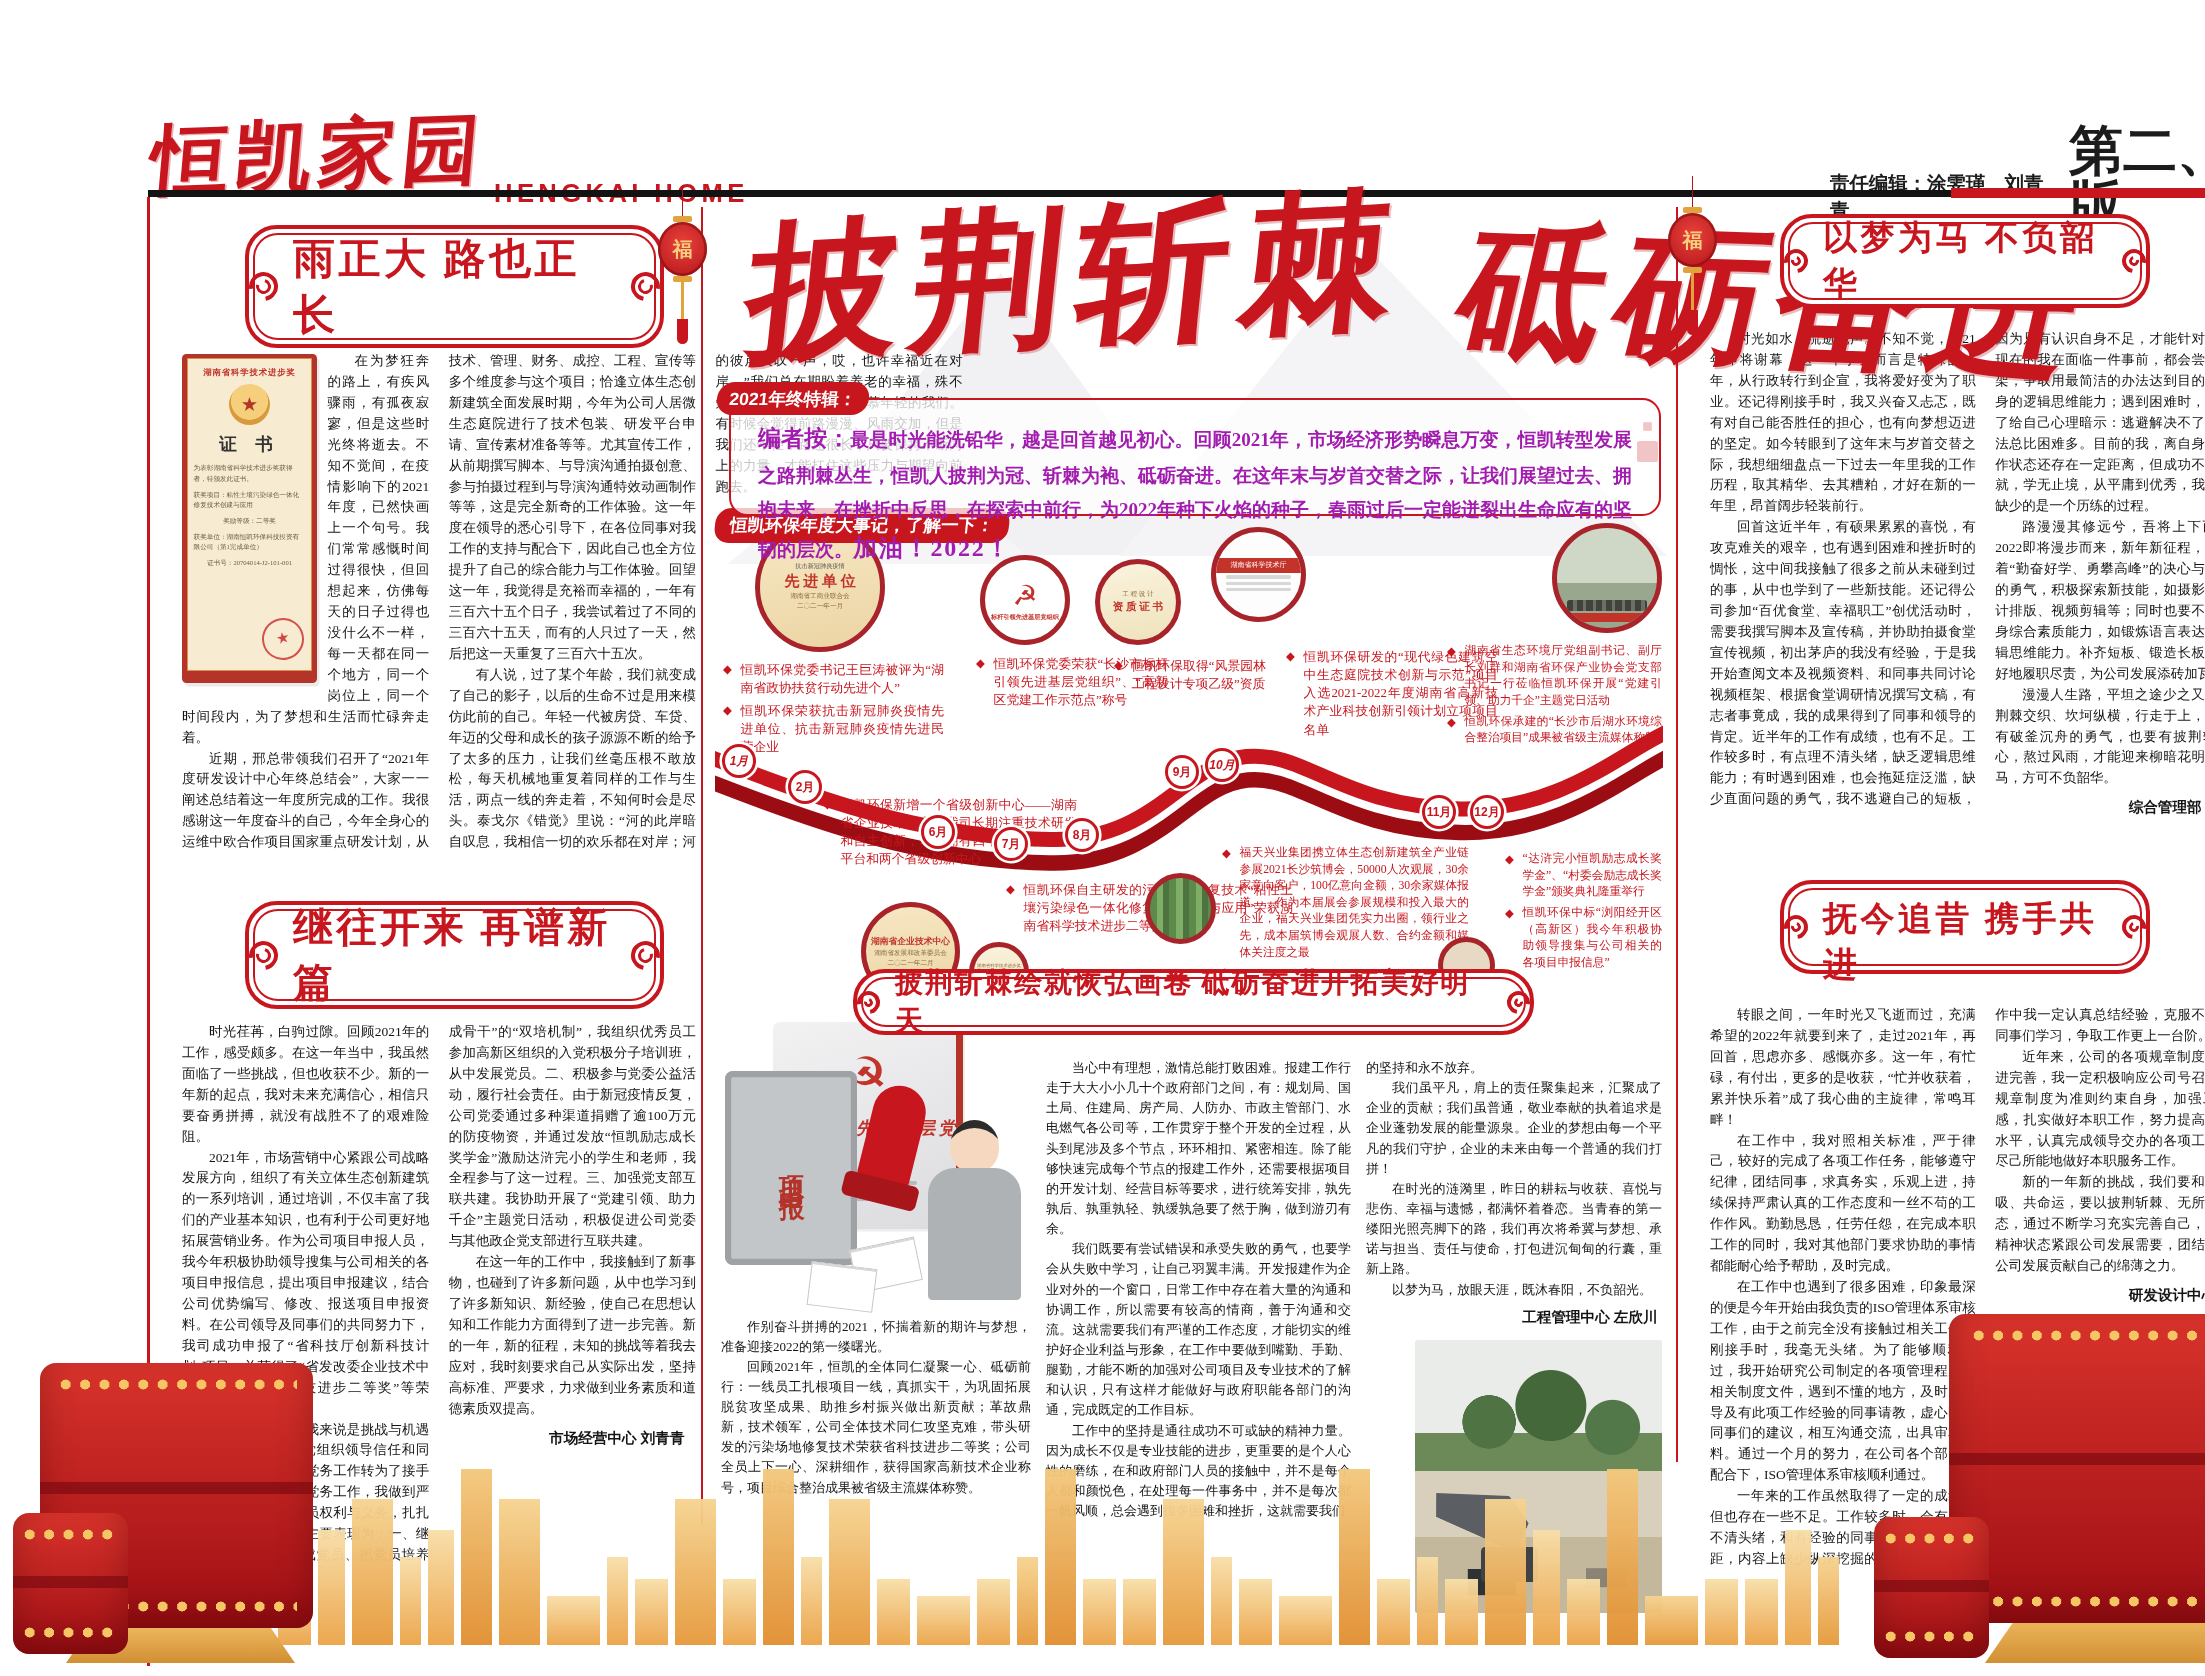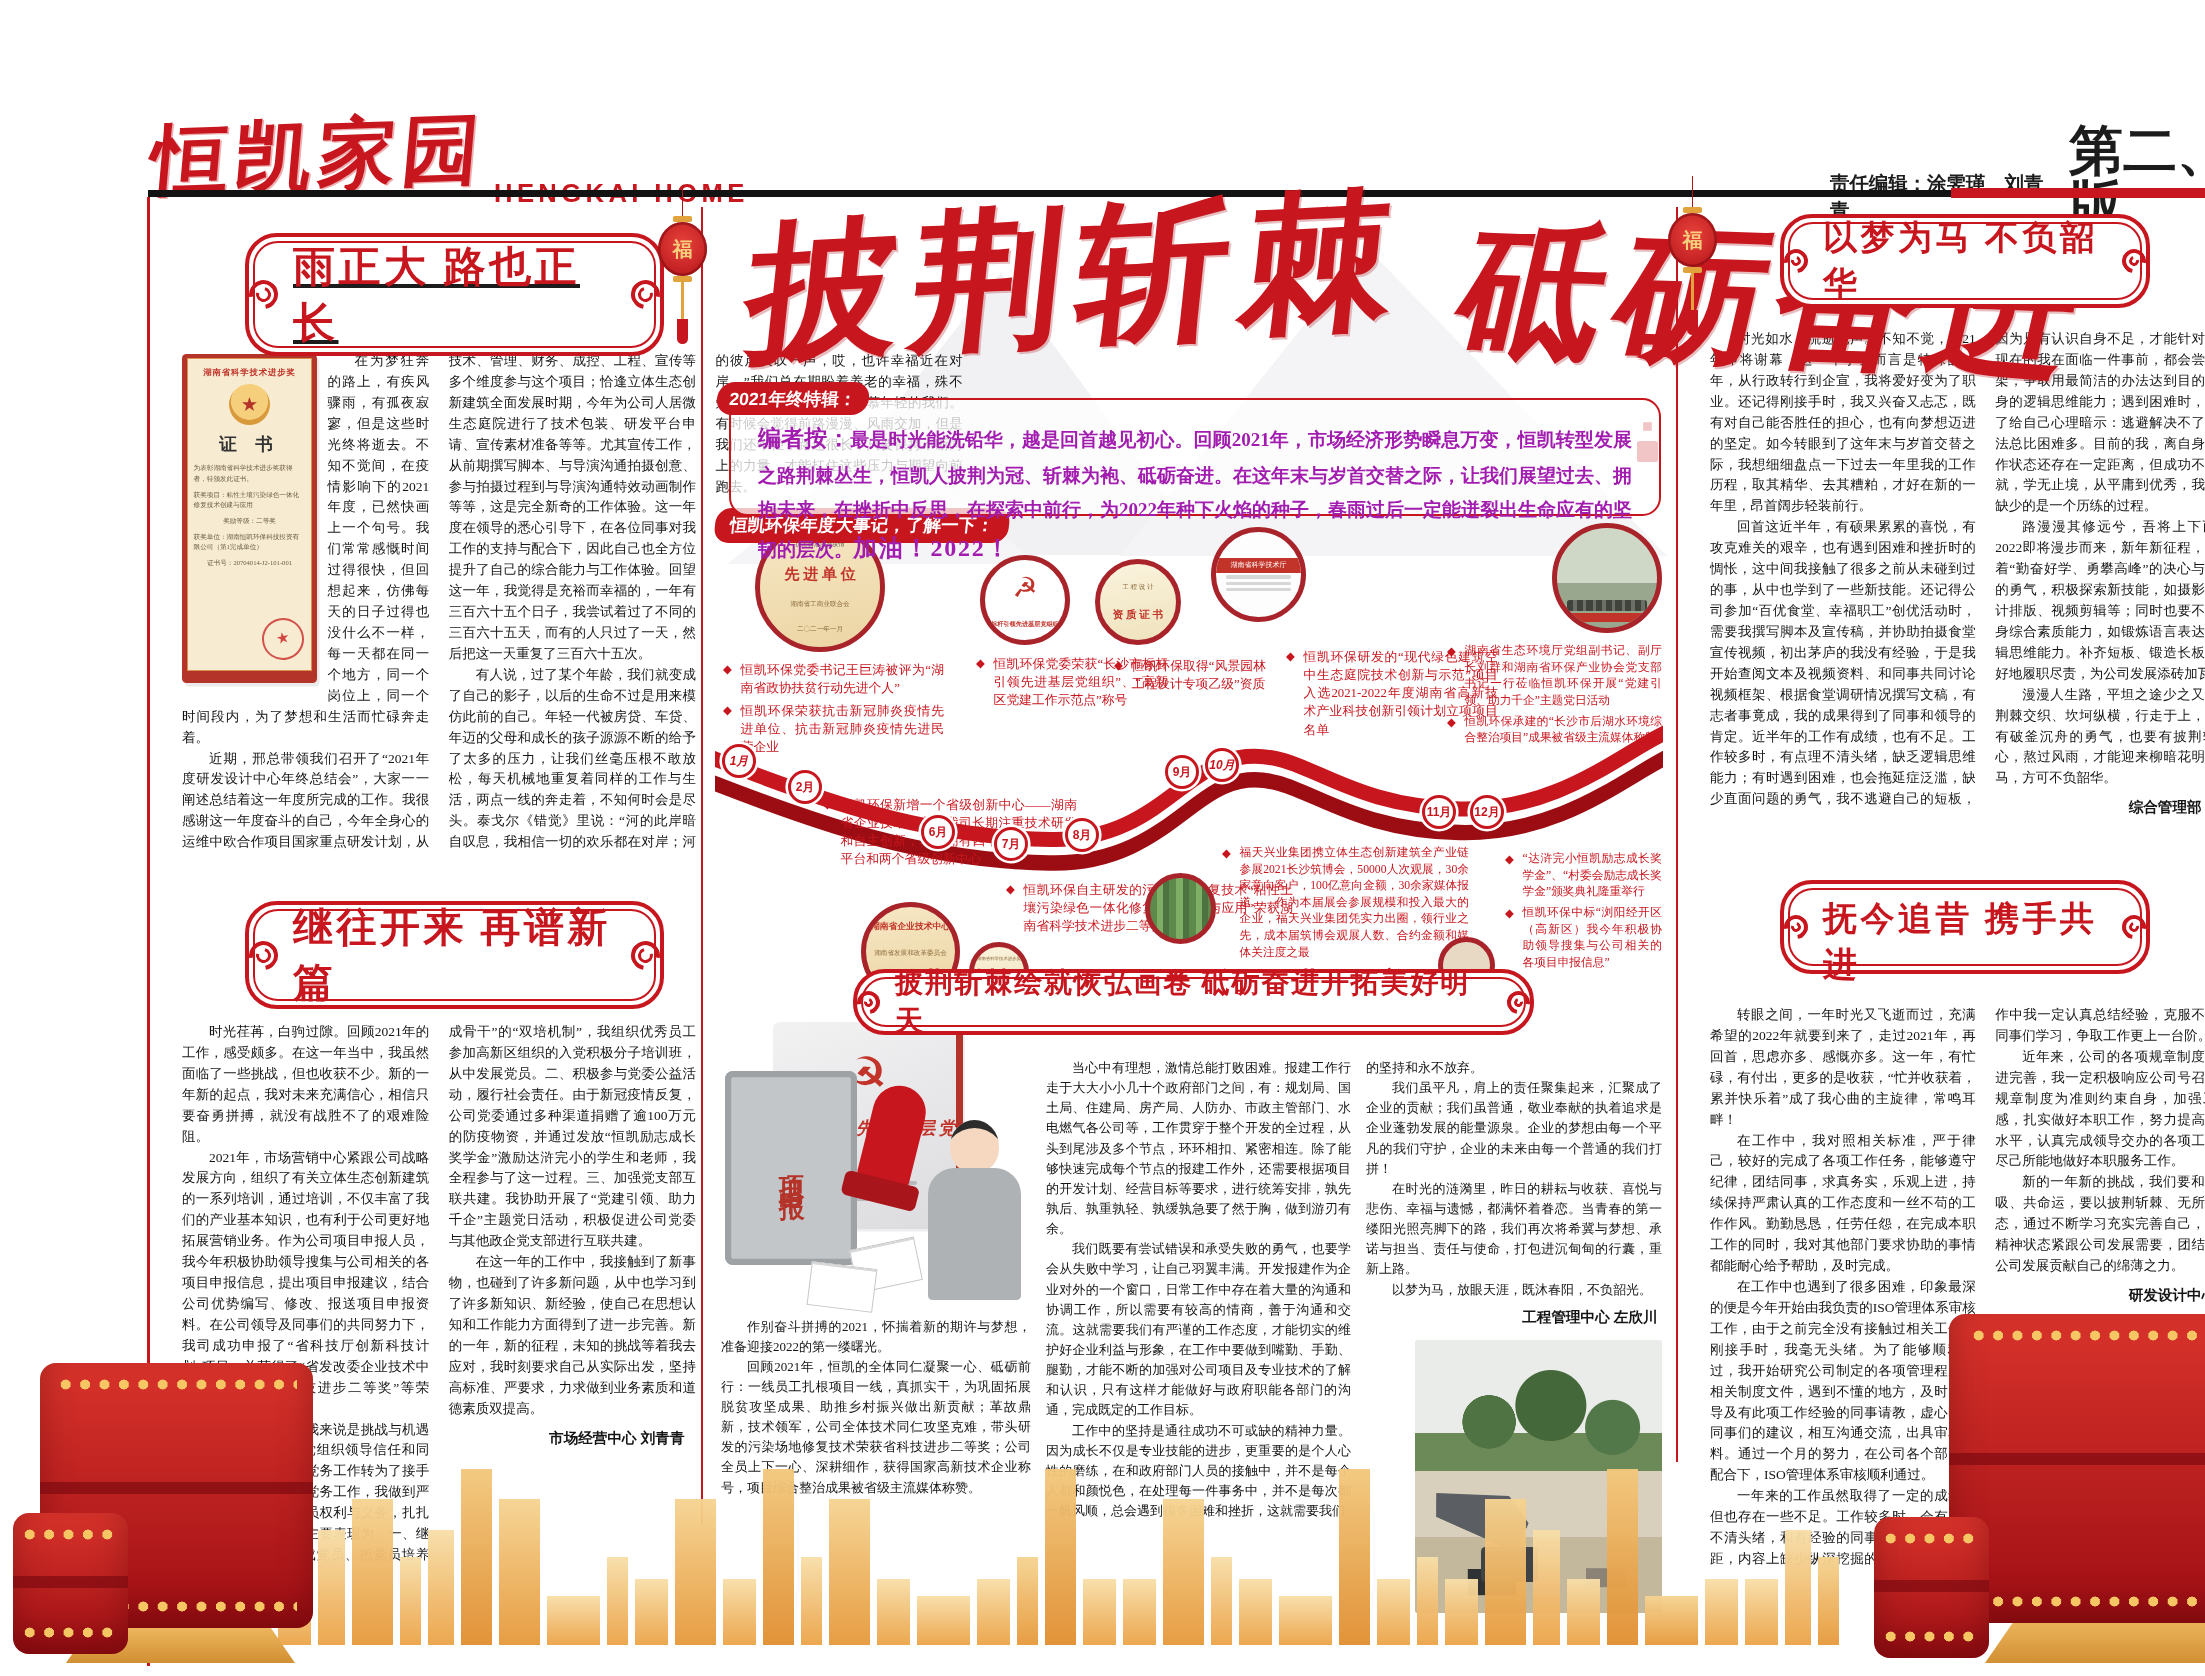--- a/index.html
+++ b/index.html
@@ -101,21 +101,21 @@
   #tl{position:absolute;left:715px;top:503px;width:948px;height:501px;z-index:2;}
   .tl-badge{position:absolute;left:0;top:5.3px;padding:5.3px 15px;border-radius:15px;background:var(--red);
     color:#fff;font-weight:bold;font-size:17.6px;z-index:4;transform:skewX(-6deg);
     font-family:"Liberation Sans","DejaVu Sans",sans-serif;}
   #road{position:absolute;inset:0;}
   .month{position:absolute;width:34px;height:34px;border-radius:50%;background:#fff;border:3.1px solid var(--red);
     color:var(--red);font-weight:900;font-size:12px;display:flex;align-items:center;justify-content:center;
     transform:translate(-50%,-50%);box-shadow:0 0 0 2.6px #fff;z-index:3;
     font-family:"Liberation Sans","DejaVu Sans",sans-serif;}
   .tl-photo{position:absolute;border:5.7px solid #a8242a;border-radius:50%;background:#fff;overflow:hidden;
-    display:flex;flex-direction:column;align-items:center;justify-content:center;gap:16px;text-align:center;z-index:2;}
+    display:flex;flex-direction:column;align-items:center;justify-content:center;gap:1px;text-align:center;z-index:2;}
   .tl-items{position:absolute;z-index:2;}
   .tl-item{color:var(--red);font-size:12.8px;line-height:1.42;text-align:justify;
     padding-left:17.6px;position:relative;margin-bottom:4.4px;font-weight:500;}
   .tl-item::before{content:"◆";position:absolute;left:0;top:0;font-size:11.5px;}
   .tl-items.small .tl-item{font-size:11.7px;}
   .ph-tan{background:linear-gradient(170deg,#f6e7c4,#ecd5a4);}
   .ph-cream{background:linear-gradient(170deg,#faf3dd,#efe2bd);}
   .ph-label{color:#c2342a;font-weight:bold;}
   .ph-sub{color:#8a6b3c;font-size:6.6px;}
   .ph-dark{color:#555;font-size:6.2px;}
@@ -222,21 +222,21 @@
   </div>
   <div class="lantern" style="left:1668px;top:176px;">
     <span class="string"></span>
       <span class="cap"></span>
     <span class="bodyl">福</span>
     <span class="cap"></span>
       <span class="tassel"></span>
       <span class="fringe"></span>
   </div>
 
-  <div class="hl-frame" style="left:245px;top:233px;width:419px;height:123px;text-decoration:underline;">
+  <div class="hl-frame" style="left:245px;top:225px;width:419px;height:123px;">
     <span class="orn"></span>
     <span class="hl-text" style="font-size:42px;">雨正大  路也正长</span>
     <span class="orn flip"></span>
   </div>
 
   <div class="body2" style="left:182px;top:351px;width:514px;height:516px;">
     <figure class="cert-fig">
       <div class="cert-inner">
         <span class="cert-award">湖南省科学技术进步奖</span>
         <span class="emblem">★</span>

